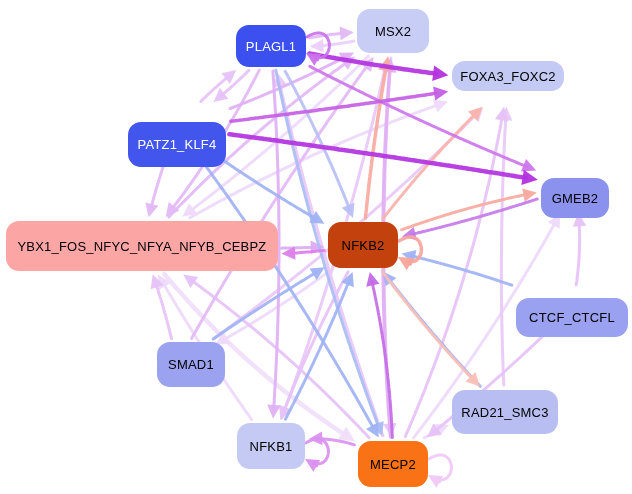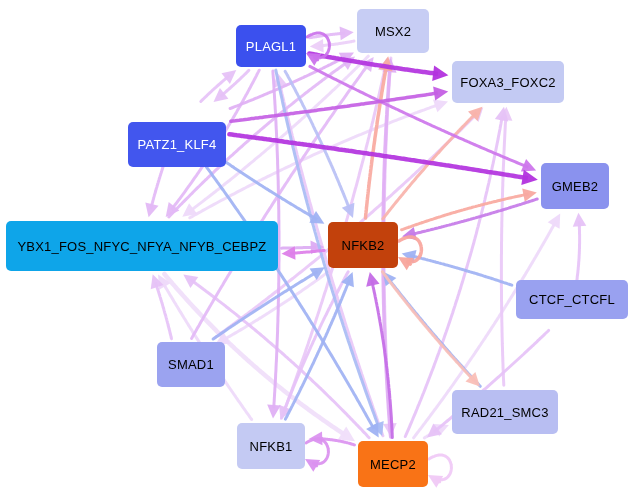--- a/index.html
+++ b/index.html
@@ -14,21 +14,21 @@
   #edges-svg {
     position: absolute;
     left: 0; top: 0;
     width: 632px; height: 494px;
   }
   .node {
     position: absolute;
     display: flex;
     align-items: center;
     justify-content: center;
-    border-radius: 5px;
+    border-radius: 13px;
     font-size: 13px;
     letter-spacing: 0.2px;
     box-sizing: border-box;
     padding: 0 6px;
     white-space: nowrap;
     cursor: default;
     user-select: none;
   }
 </style>
 </head>
@@ -253,36 +253,36 @@
         <polygon points="428.0,475.0 443.2,476.0 436.3,487.7" fill="#f0c9f6" fill-opacity="0.95"></polygon>
       </g>
     </svg>
   <div id="nodes-layer">
       <div class="node" style="left: 236px; top: 25px; width: 70px; height: 42px; background: rgb(59, 80, 238); color: rgb(255, 255, 255); align-items: center;">
         <span>PLAGL1</span>
       </div>
       <div class="node" style="left: 357px; top: 9px; width: 72px; height: 44px; background: rgb(199, 205, 244); color: rgb(0, 0, 0);">
         <span>MSX2</span>
       </div>
-      <div class="node" style="left: 452px; top: 61px; width: 112px; height: 42px; background: rgb(195, 202, 243); color: rgb(0, 0, 0);">
+      <div class="node" style="left: 452px; top: 61px; width: 112px; height: 30px; background: rgb(195, 202, 243); color: rgb(0, 0, 0);">
         <span>FOXA3_FOXC2</span>
       </div>
       <div class="node" style="left: 128px; top: 122px; width: 98px; height: 45px; background: rgb(66, 86, 238); color: rgb(255, 255, 255);">
         <span>PATZ1_KLF4</span>
       </div>
-      <div class="node" style="left: 541px; top: 163px; width: 68px; height: 46px; background: rgb(138, 146, 238); color: rgb(0, 0, 0);">
+      <div class="node" style="left: 541px; top: 178px; width: 68px; height: 40px; background: rgb(138, 146, 238); color: rgb(0, 0, 0);">
         <span>GMEB2</span>
       </div>
-      <div class="node" style="left: 6px; top: 221px; width: 272px; height: 50px; background: #0ea5e9; color: rgb(0, 0, 0);">
+      <div class="node" style="left: 6px; top: 221px; width: 272px; height: 50px; background: #fca5a5; color: rgb(0, 0, 0);">
         <span>YBX1_FOS_NFYC_NFYA_NFYB_CEBPZ</span>
       </div>
       <div class="node" style="left: 328px; top: 222px; width: 70px; height: 46px; background: #c2410c; color: rgb(0, 0, 0);">
         <span>NFKB2</span>
       </div>
-      <div class="node" style="left: 516px; top: 280px; width: 112px; height: 39px; background: rgb(153, 161, 240); color: rgb(0, 0, 0);">
+      <div class="node" style="left: 516px; top: 298px; width: 112px; height: 39px; background: rgb(153, 161, 240); color: rgb(0, 0, 0);">
         <span>CTCF_CTCFL</span>
       </div>
       <div class="node" style="left: 157px; top: 342px; width: 68px; height: 45px; background: rgb(155, 163, 240); color: rgb(0, 0, 0);">
         <span>SMAD1</span>
       </div>
       <div class="node" style="left: 452px; top: 390px; width: 106px; height: 44px; background: rgb(184, 190, 242); color: rgb(0, 0, 0);">
         <span>RAD21_SMC3</span>
       </div>
       <div class="node" style="left: 237px; top: 423px; width: 68px; height: 46px; background: rgb(196, 202, 243); color: rgb(0, 0, 0);">
         <span>NFKB1</span>

